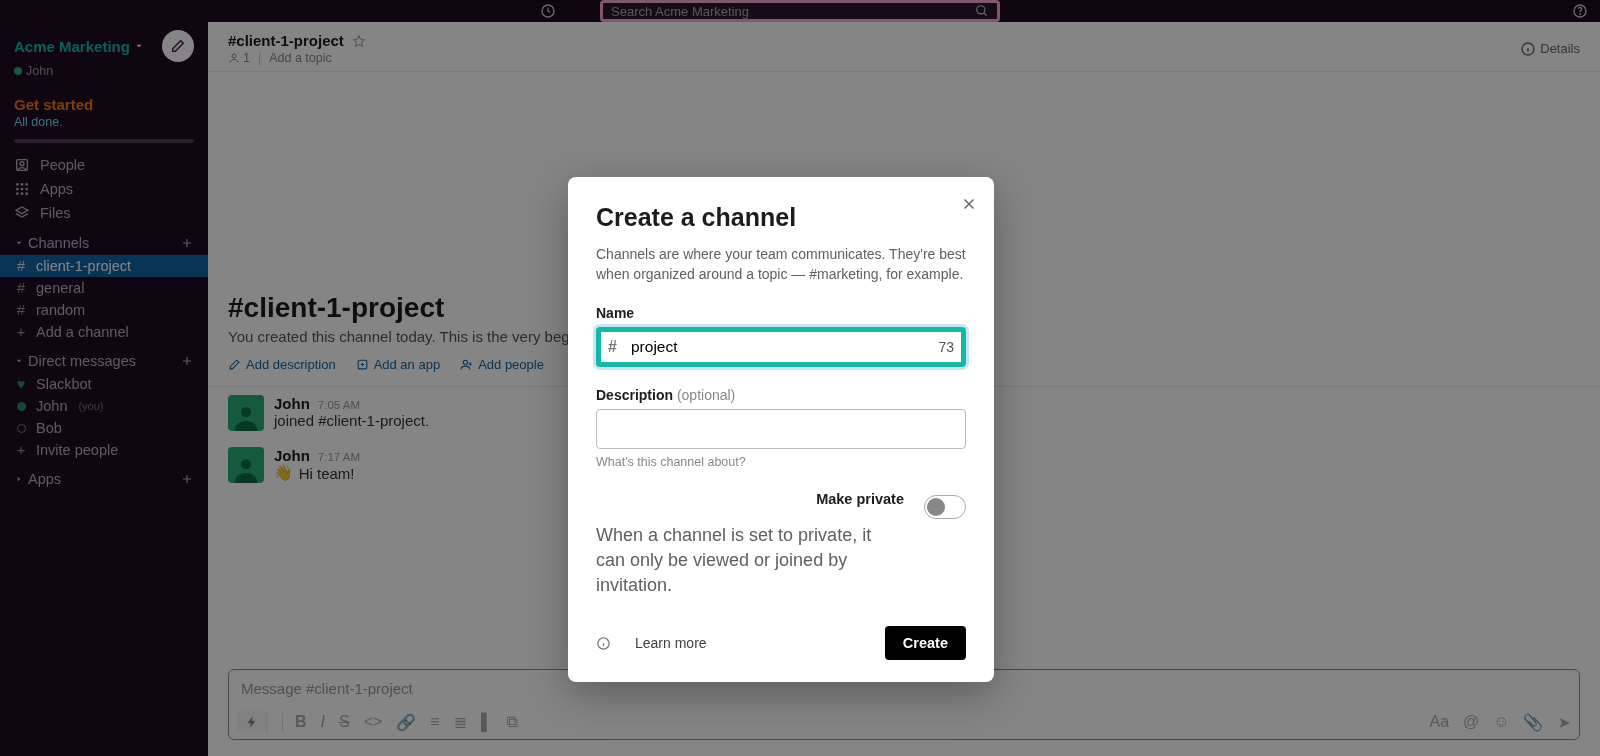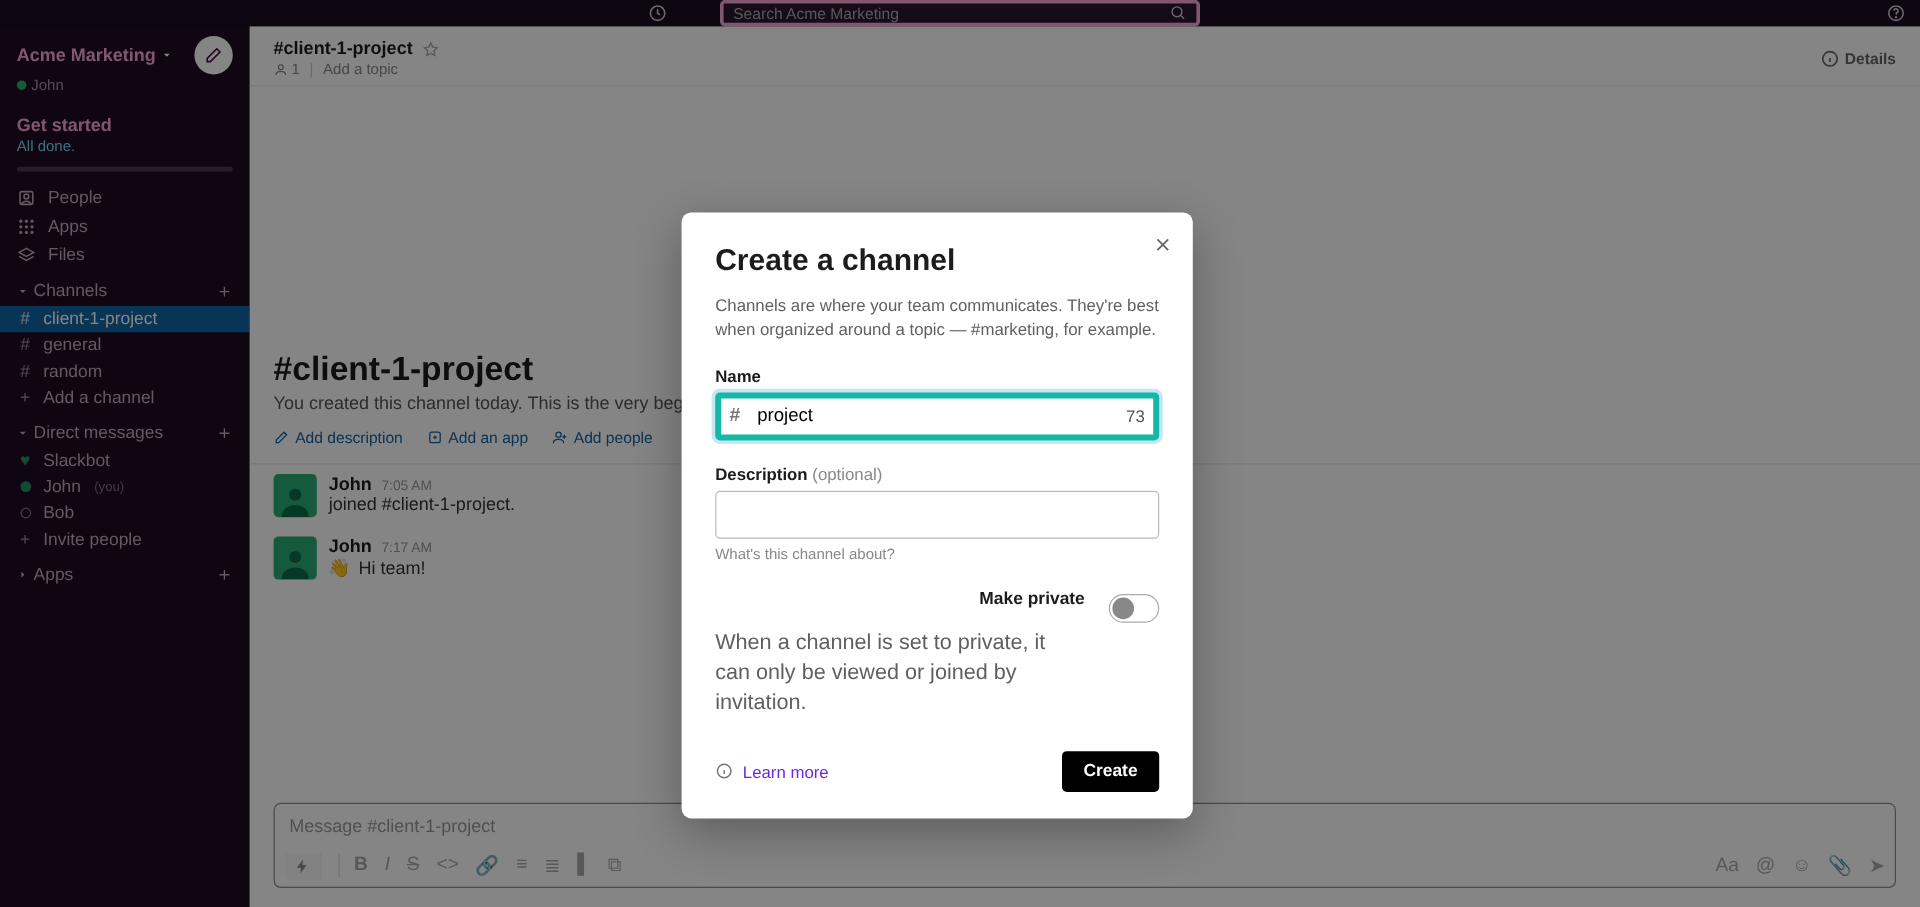--- a/index.html
+++ b/index.html
@@ -6,45 +6,45 @@
   body { width:1600px; height:756px; overflow:hidden; background:#1a0a1f; position:relative; color:#1d1c1d; }
   .topbar { height:22px; background:#1a0a1f; display:flex; align-items:center; justify-content:center; position:relative; }
   .topbar .history-icon { position:absolute; left:540px; color:#ccc; }
   .topbar .search { width:400px; height:22px; background:#2a1630; border:3px solid #f9a8d4; border-radius:4px; display:flex; align-items:center; padding:0 8px; color:#aaa; font-size:13px; }
   .topbar .search svg { margin-left:auto; }
   .topbar .help-icon { position:absolute; right:12px; color:#ccc; }
   .wrap { display:flex; height:734px; }
   
   .sidebar { width:208px; background:#1f0c24; color:#bcabbc; display:flex; flex-direction:column; font-size:14.5px; }
   .ws-header { display:flex; align-items:center; justify-content:space-between; padding:8px 14px 2px; }
-  .ws-header .name { color:#f9a8d4; font-weight:700; font-size:15px; display:flex; align-items:center; gap:4px;justify-content:space-between;}
+  .ws-header .name { color:#14b8a6; font-weight:700; font-size:15px; display:flex; align-items:center; gap:4px;justify-content:space-between;}
   .ws-header .compose { width:32px; height:32px; background:#fff; border-radius:50%; display:flex; align-items:center; justify-content:center; }
   .ws-sub { padding:0 14px 10px; font-size:12.5px; color:#9f8fa3; display:flex; align-items:center; gap:4px;}
   .ws-sub .dot{width:8px;height:8px;border-radius:50%;background:#2bac76;display:inline-block;}
   .gs { padding:8px 14px 0; }
-  .gs .t{ color:#f9a8d4; font-weight:700; font-size:15px;}
+  .gs .t{ color:#f97316; font-weight:700; font-size:15px;}
   .gs .d{ font-size:12.5px; color:#7dd3fc; margin-top:2px;}
   .gs .bar{ height:4px; background:#4b3a50; margin-top:10px; margin-bottom:10px; border-radius:2px;}
   .sb-item { display:flex; align-items:center; gap:10px; padding:4px 14px; color:#bcabbc; }
   .sb-item svg,.sb-item .ic{width:16px;flex-shrink:0;}
   .sb-section { display:flex; align-items:center; justify-content:space-between; padding:10px 14px 4px; color:#bcabbc; }
   .sb-section .lbl{display:flex;align-items:center;gap:4px;}
   .ch{ display:flex; align-items:center; gap:8px; padding:3px 14px; color:#bcabbc;}
   .ch .pre{width:14px;text-align:center;opacity:.8;}
   .ch.active{ background:#1164a3; color:#fff; }
   .presence{width:9px;height:9px;display:inline-block;border-radius:50%;}
   .presence.on{background:#2bac76;}
   .presence.away{border:1.5px solid #9f8fa3;background:transparent;}
   .you{opacity:.6;font-size:11px;margin-left:3px;}
   
   .main{ flex:1; background:#fff; display:flex; flex-direction:column; position:relative;}
   .ch-header{ border-bottom:1px solid #e8e8e8; padding:10px 20px 6px; display:flex; justify-content:space-between;}
   .ch-header .title{ font-weight:800; font-size:15px; display:flex; align-items:center; gap:8px;}
   .ch-header .sub{ color:#888; font-size:12.5px; display:flex; align-items:center; gap:8px; margin-top:2px;}
-  .ch-header .details{display:flex;align-items:center;gap:4px;color:#666;font-size:13px;font-weight:bold;}
+  .ch-header .details{display:flex;align-items:center;gap:4px;color:#666;font-size:13px;}
   .body{ flex:1; overflow:auto; }
   .intro{ padding:220px 20px 14px; border-bottom:1px solid #e8e8e8;}
   .intro h1{ font-size:28px; font-weight:800; color:#1d1c1d;}
   .intro p{ color:#555; margin-top:4px; font-size:15px;}
   .intro .links{ display:flex; gap:20px; margin-top:12px; font-size:13px; color:#1264a3;}
   .intro .links span{display:flex;align-items:center;gap:5px;}
   .msg{ display:flex; gap:10px; padding:8px 20px; }
   .msg .avatar{ width:36px;height:36px;border-radius:4px;background:#2bac76;display:flex;align-items:flex-end;justify-content:center;overflow:hidden;}
   .msg .avatar svg{width:30px;height:30px;}
   .msg .mh{display:flex;align-items:baseline;gap:8px;}
@@ -70,21 +70,21 @@
   .in-wrap .count{position:absolute;right:12px;top:50%;transform:translateY(-50%);color:#555;font-size:14px;}
   .modal input[type=text]{width:100%;height:40px;border:5px solid #14b8a6;box-shadow:0 0 0 3px rgba(29,155,209,.25);border-radius:4px;padding:0 40px 0 30px;font-size:15.5px;outline:none;}
   .modal input.desc{border:1px solid #bbb;box-shadow:none;padding:0 10px;}
   .modal .hint{font-size:12.5px;color:#888;margin-top:6px;}
   .mp-row{display:flex;justify-content:space-between;margin-top:22px;gap:20px;}
   .mp-row .txt .h{font-weight:700;font-size:14.5px;text-align:right;}
   .mp-row .txt .d{color:#616061;font-size:18px;margin-top:16px;line-height:1.4;}
   .toggle{width:42px;height:24px;border:1px solid #aaa;border-radius:20px;position:relative;background:#fff;flex-shrink:0;margin-top:4px;}
   .toggle .knob{width:18px;height:18px;border-radius:50%;background:#888;position:absolute;top:2px;left:2px;}
   .modal .footer{display:flex;align-items:center;justify-content:space-between;margin-top:28px;}
-  .modal .learn{display:flex;gap:8px;color:#6d28d9;font-size:14px;}
+  .modal .learn{display:flex;align-items:center;gap:24px;color:#404040;font-size:14px;}
   .modal .create{background:#000000;color:#fff;border:none;padding:9px 18px;border-radius:4px;font-weight:700;font-size:14.5px;}
   svg{display:block;}
 </style>
 </head>
 <body>
 
 <div class="topbar">
   <span class="history-icon">
     <svg width="16" height="16" viewBox="0 0 24 24" fill="none" stroke="#ccc" stroke-width="2">
         <circle cx="12" cy="12" r="9"></circle>

